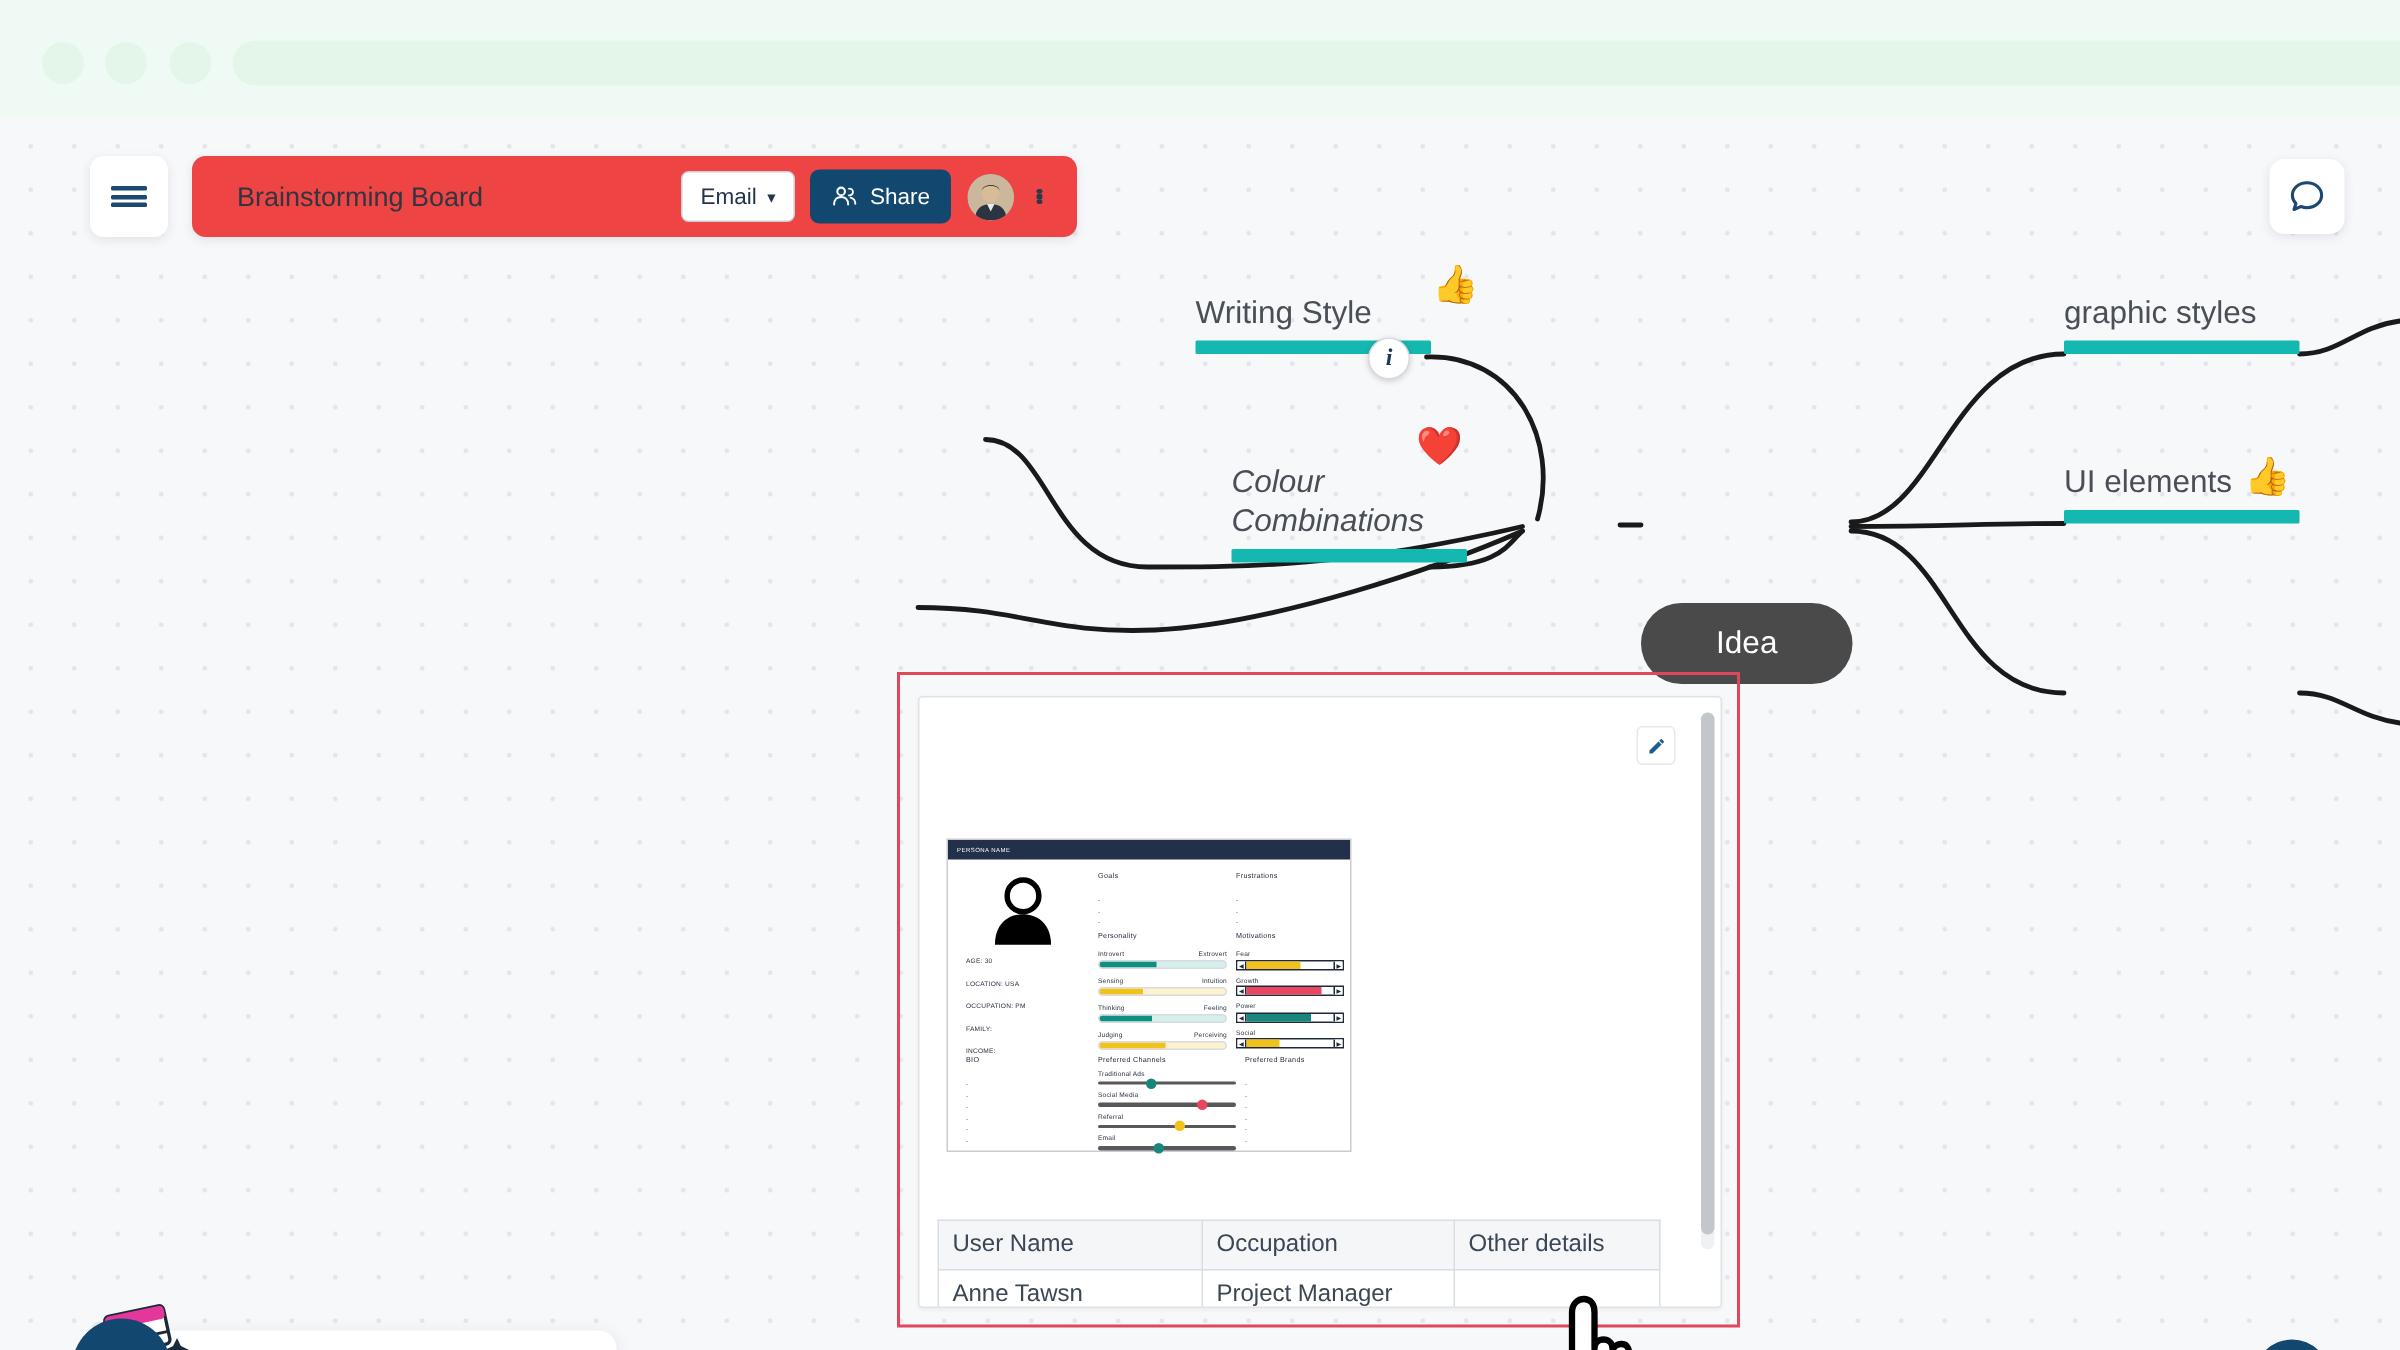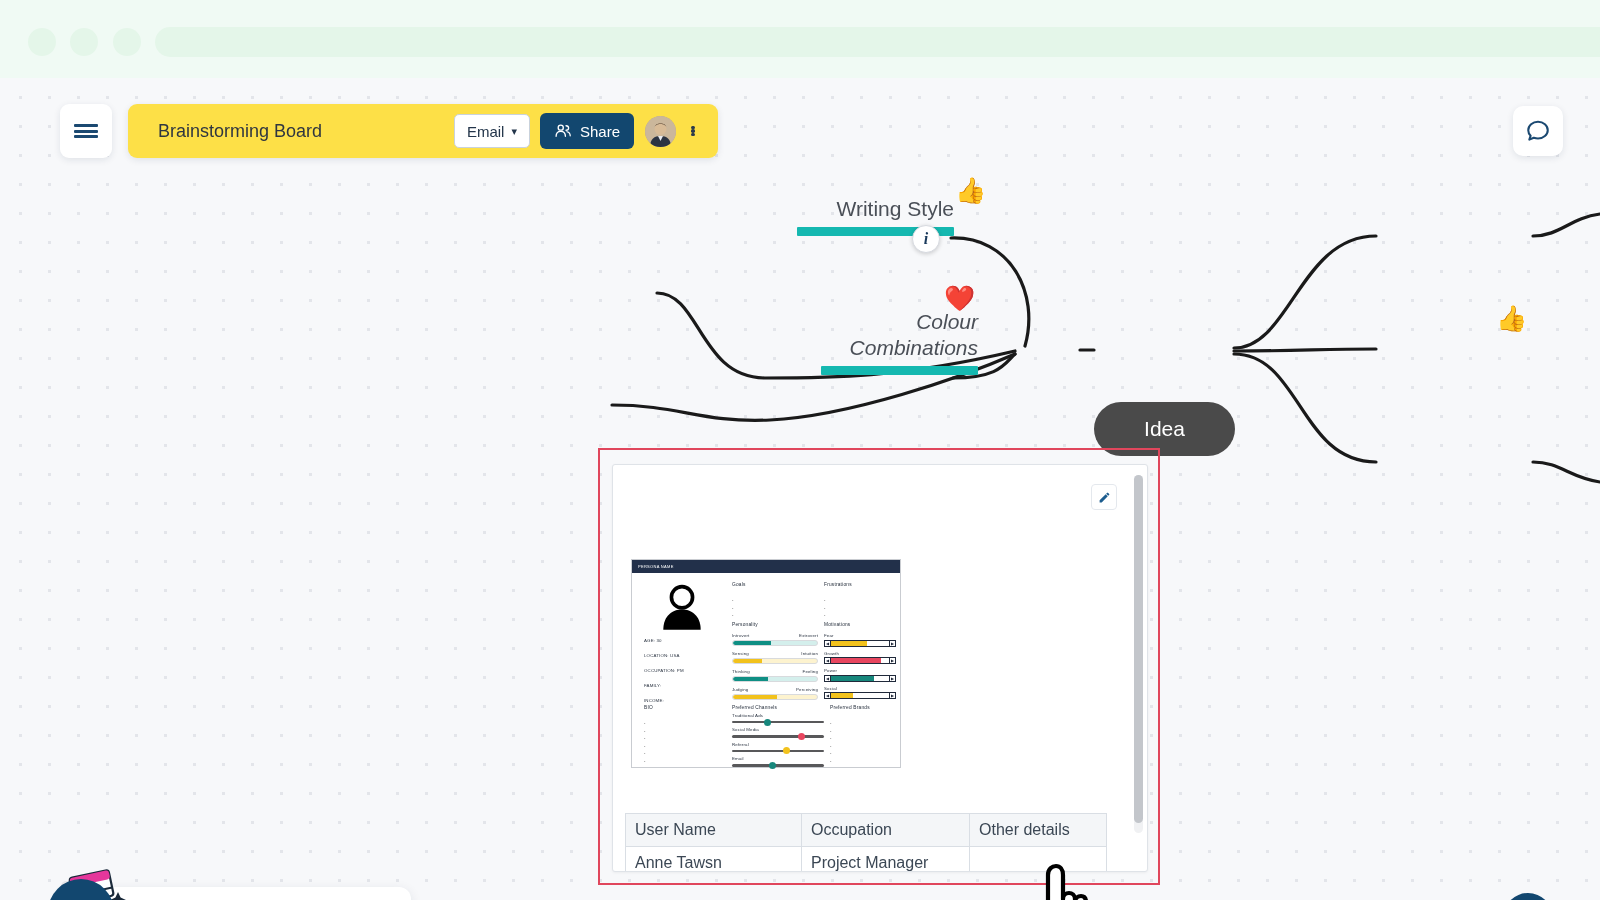--- a/index.html
+++ b/index.html
@@ -36,21 +36,21 @@
     background-position: 6px 5px;
     overflow: hidden;
   }
 
   
   #mindmap-svg { position: absolute; left: 0; top: 0; width: 1600px; height: 822px; }
 
   .node { position: absolute; }
   .node-label {
     font-size: 21px; color: #4a4f57; white-space: nowrap;
-    line-height: 26px; text-align: right;
+    line-height: 26px; text-align: left;
   }
   .node-bar {
     height: 9px; background: #15b8b0; border-radius: 1px; margin-top: 5px;
   }
   .emoji-badge { font-size: 25px; line-height: 1; }
 
   #node-idea {
     position: absolute; left: 1094px; top: 324px;
     width: 141px; height: 54px; border-radius: 27px;
     background: #4a4a4a; color: #fff;
@@ -71,21 +71,21 @@
   #menu-button {
     position: absolute; left: 60px; top: 104px; width: 52px; height: 54px;
     background: #fff; border-radius: 9px;
     box-shadow: 0 2px 7px rgba(16,40,70,.10);
     display: flex; align-items: center; justify-content: center;
   }
   #menu-button .bar { width: 24px; height: 3px; background: #1b4971; margin: 2.5px 0; border-radius: 1px; }
 
   #doc-toolbar {
     position: absolute; left: 128px; top: 104px; width: 590px; height: 54px;
-    background: #fde047; border-radius: 9px;
+    background: #ef4444; border-radius: 9px;
     box-shadow: 0 2px 7px rgba(16,40,70,.10);
     display: flex; align-items: center; padding: 0 13px;
   }
   #board-title { flex: 1; font-size: 18px; color: #2f3640; padding-left: 17px; }
   #export-button {
     height: 34px; border: 1px solid #c9d2dc; border-radius: 5px;
     background: #fff; color: #23354a; font-size: 15px;
     display: flex; align-items: center; gap: 7px; padding: 0 12px;
     font-family: "Liberation Sans", sans-serif; cursor: pointer;
   }
@@ -257,21 +257,29 @@
 
 
   <div class="node" style="left:821px; top:231px; width:157px;font-style:italic;">
     <div class="node-label" style="white-space:pre-line;">Colour
 Combinations</div>
     <div class="node-bar"></div>
   </div>
   <div class="emoji-badge" style="position:absolute; left:944px; top:208px;">❤️</div>
 
 
-
+  <div class="node" style="left:1376px; top:118px; width:157px;">
+    <div class="node-label" style="text-align:left;">graphic styles</div>
+    <div class="node-bar"></div>
+  </div>
+
+  <div class="node" style="left:1376px; top:231px; width:157px;">
+    <div class="node-label" style="text-align:left;">UI elements</div>
+    <div class="node-bar"></div>
+  </div>
   <div class="emoji-badge" style="position:absolute; left:1496px; top:228px;">👍</div>
 
 
   <div id="note-card">
     <div id="note-edit-button">
       <svg width="13" height="13" viewBox="0 0 24 24">
         <path d="M3 17.2V21h3.8L18 9.8 14.2 6 3 17.2zM20.7 7.1c.4-.4.4-1 0-1.4l-2.4-2.4c-.4-.4-1-.4-1.4 0l-1.8 1.8L18.9 8.9l1.8-1.8z" fill="#1d5d8f"></path>
       </svg>
     </div>
 

